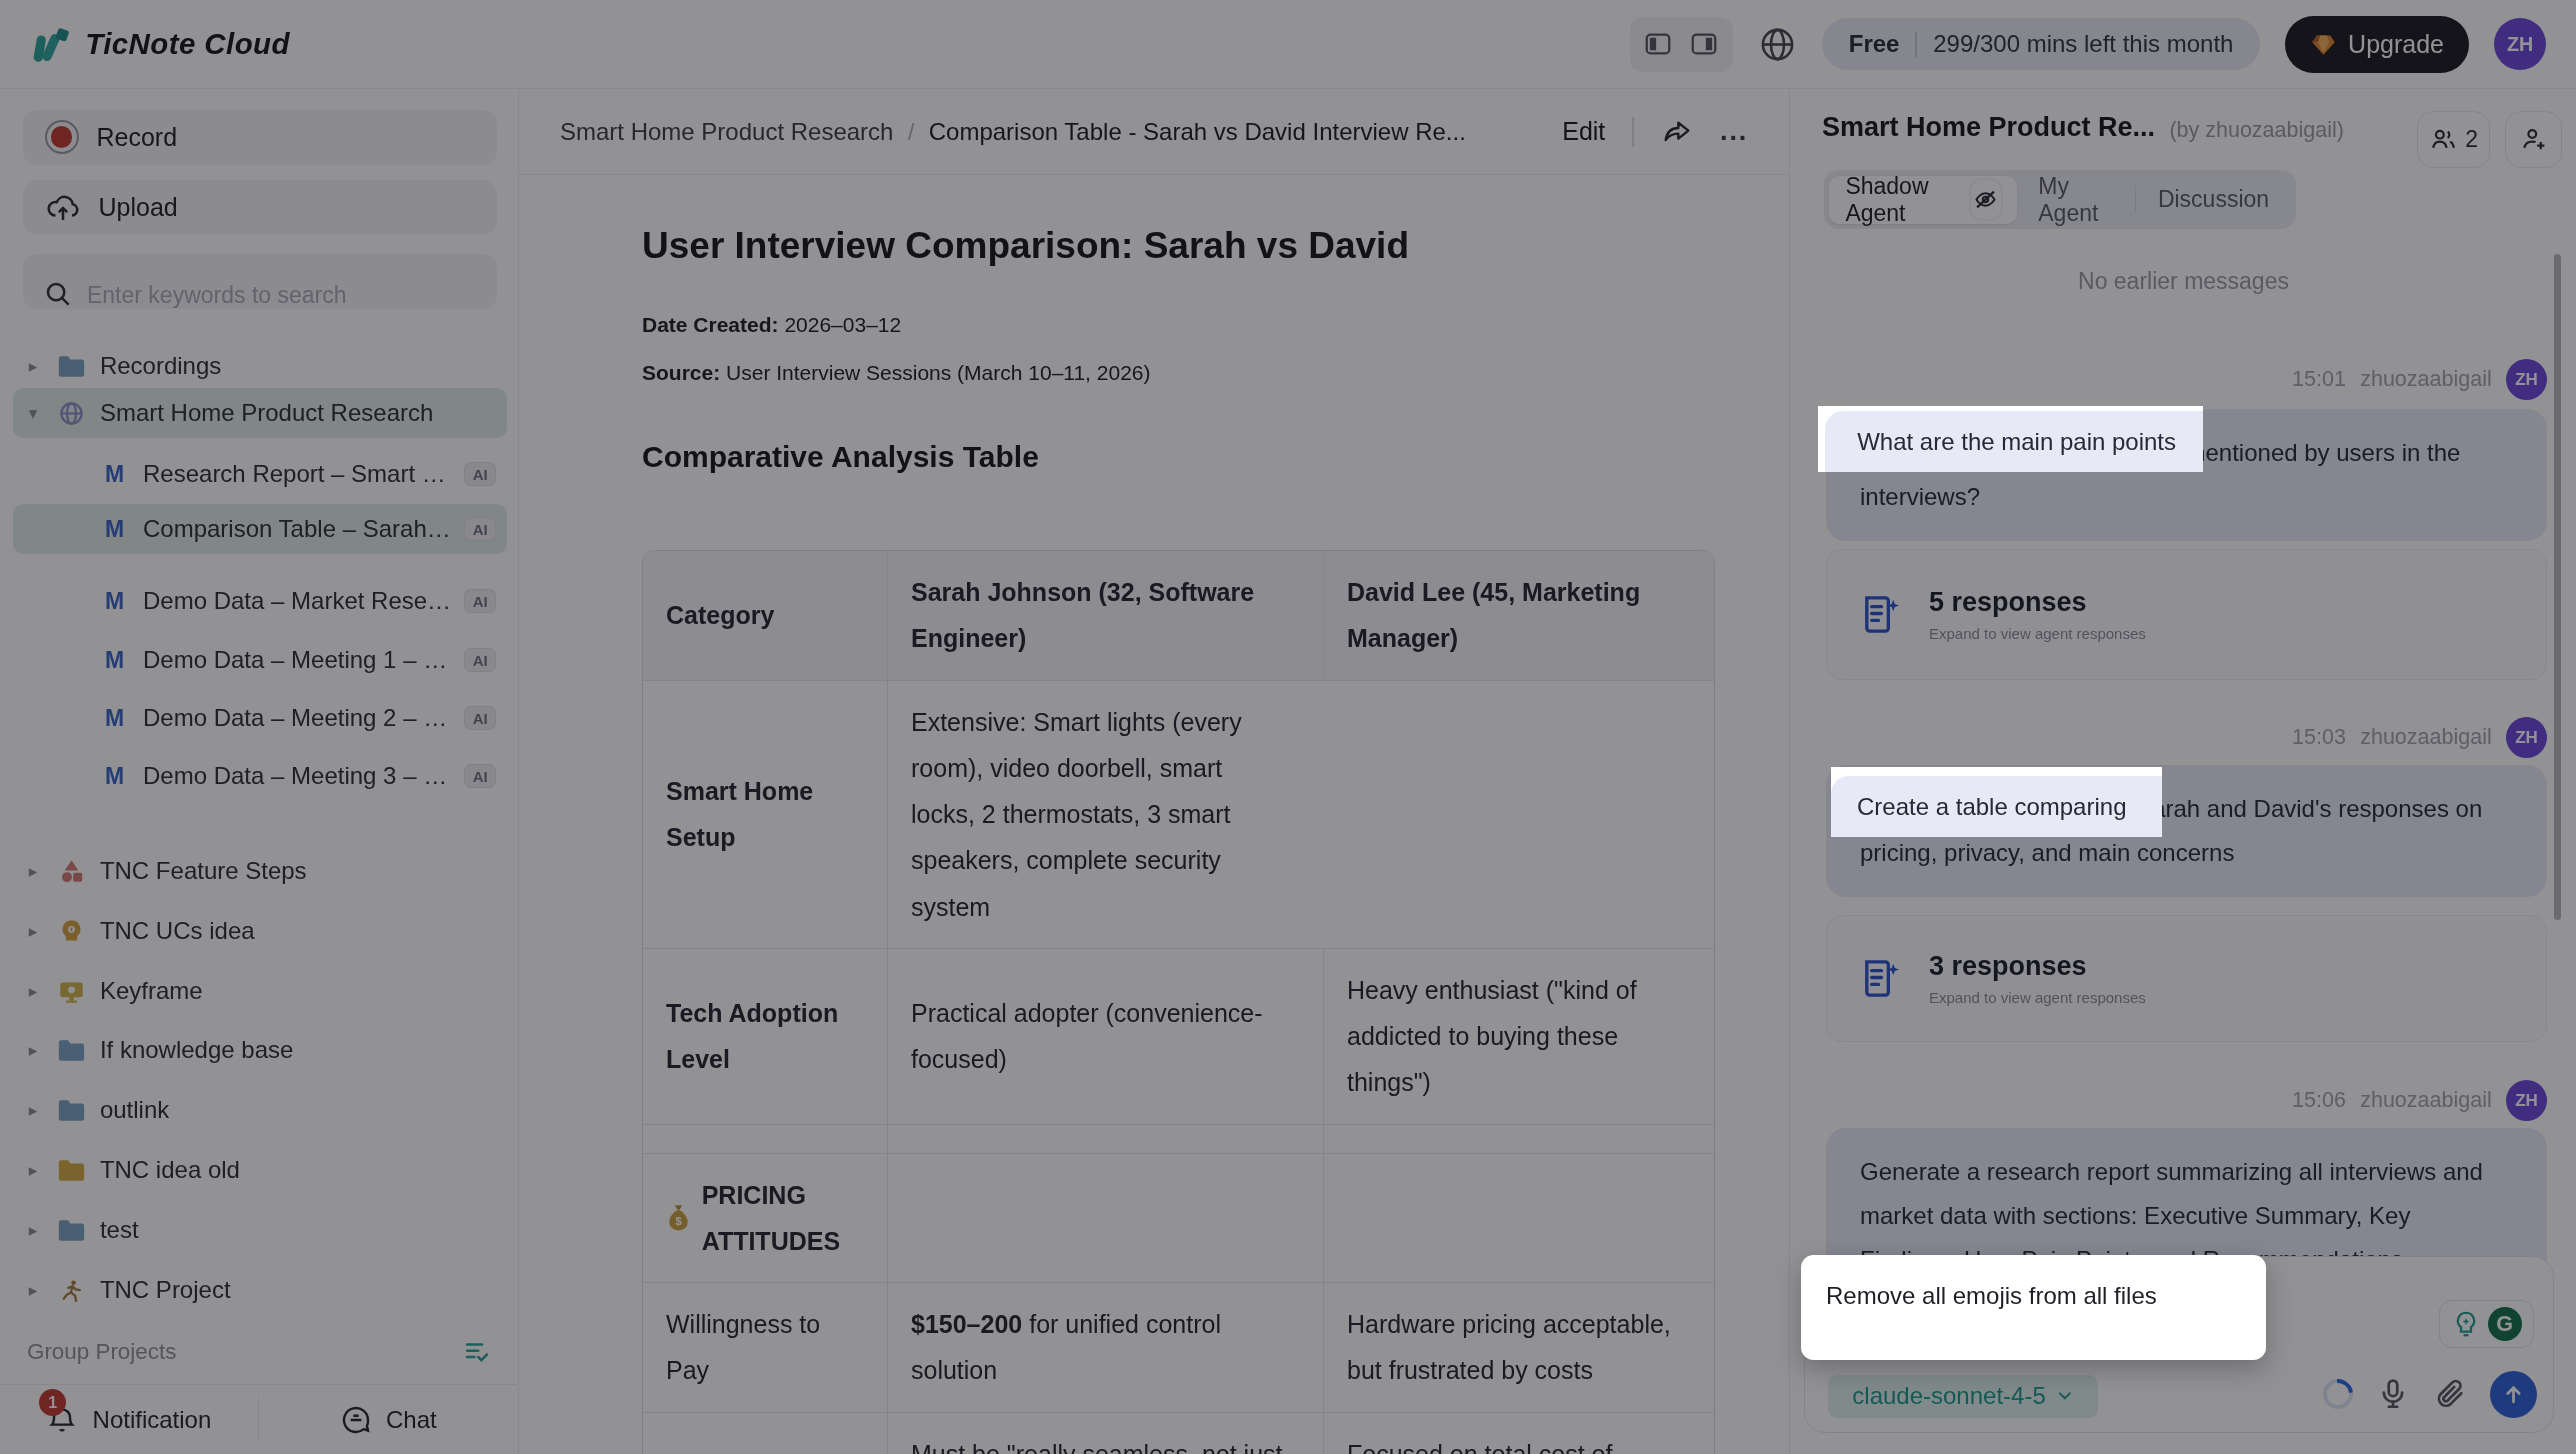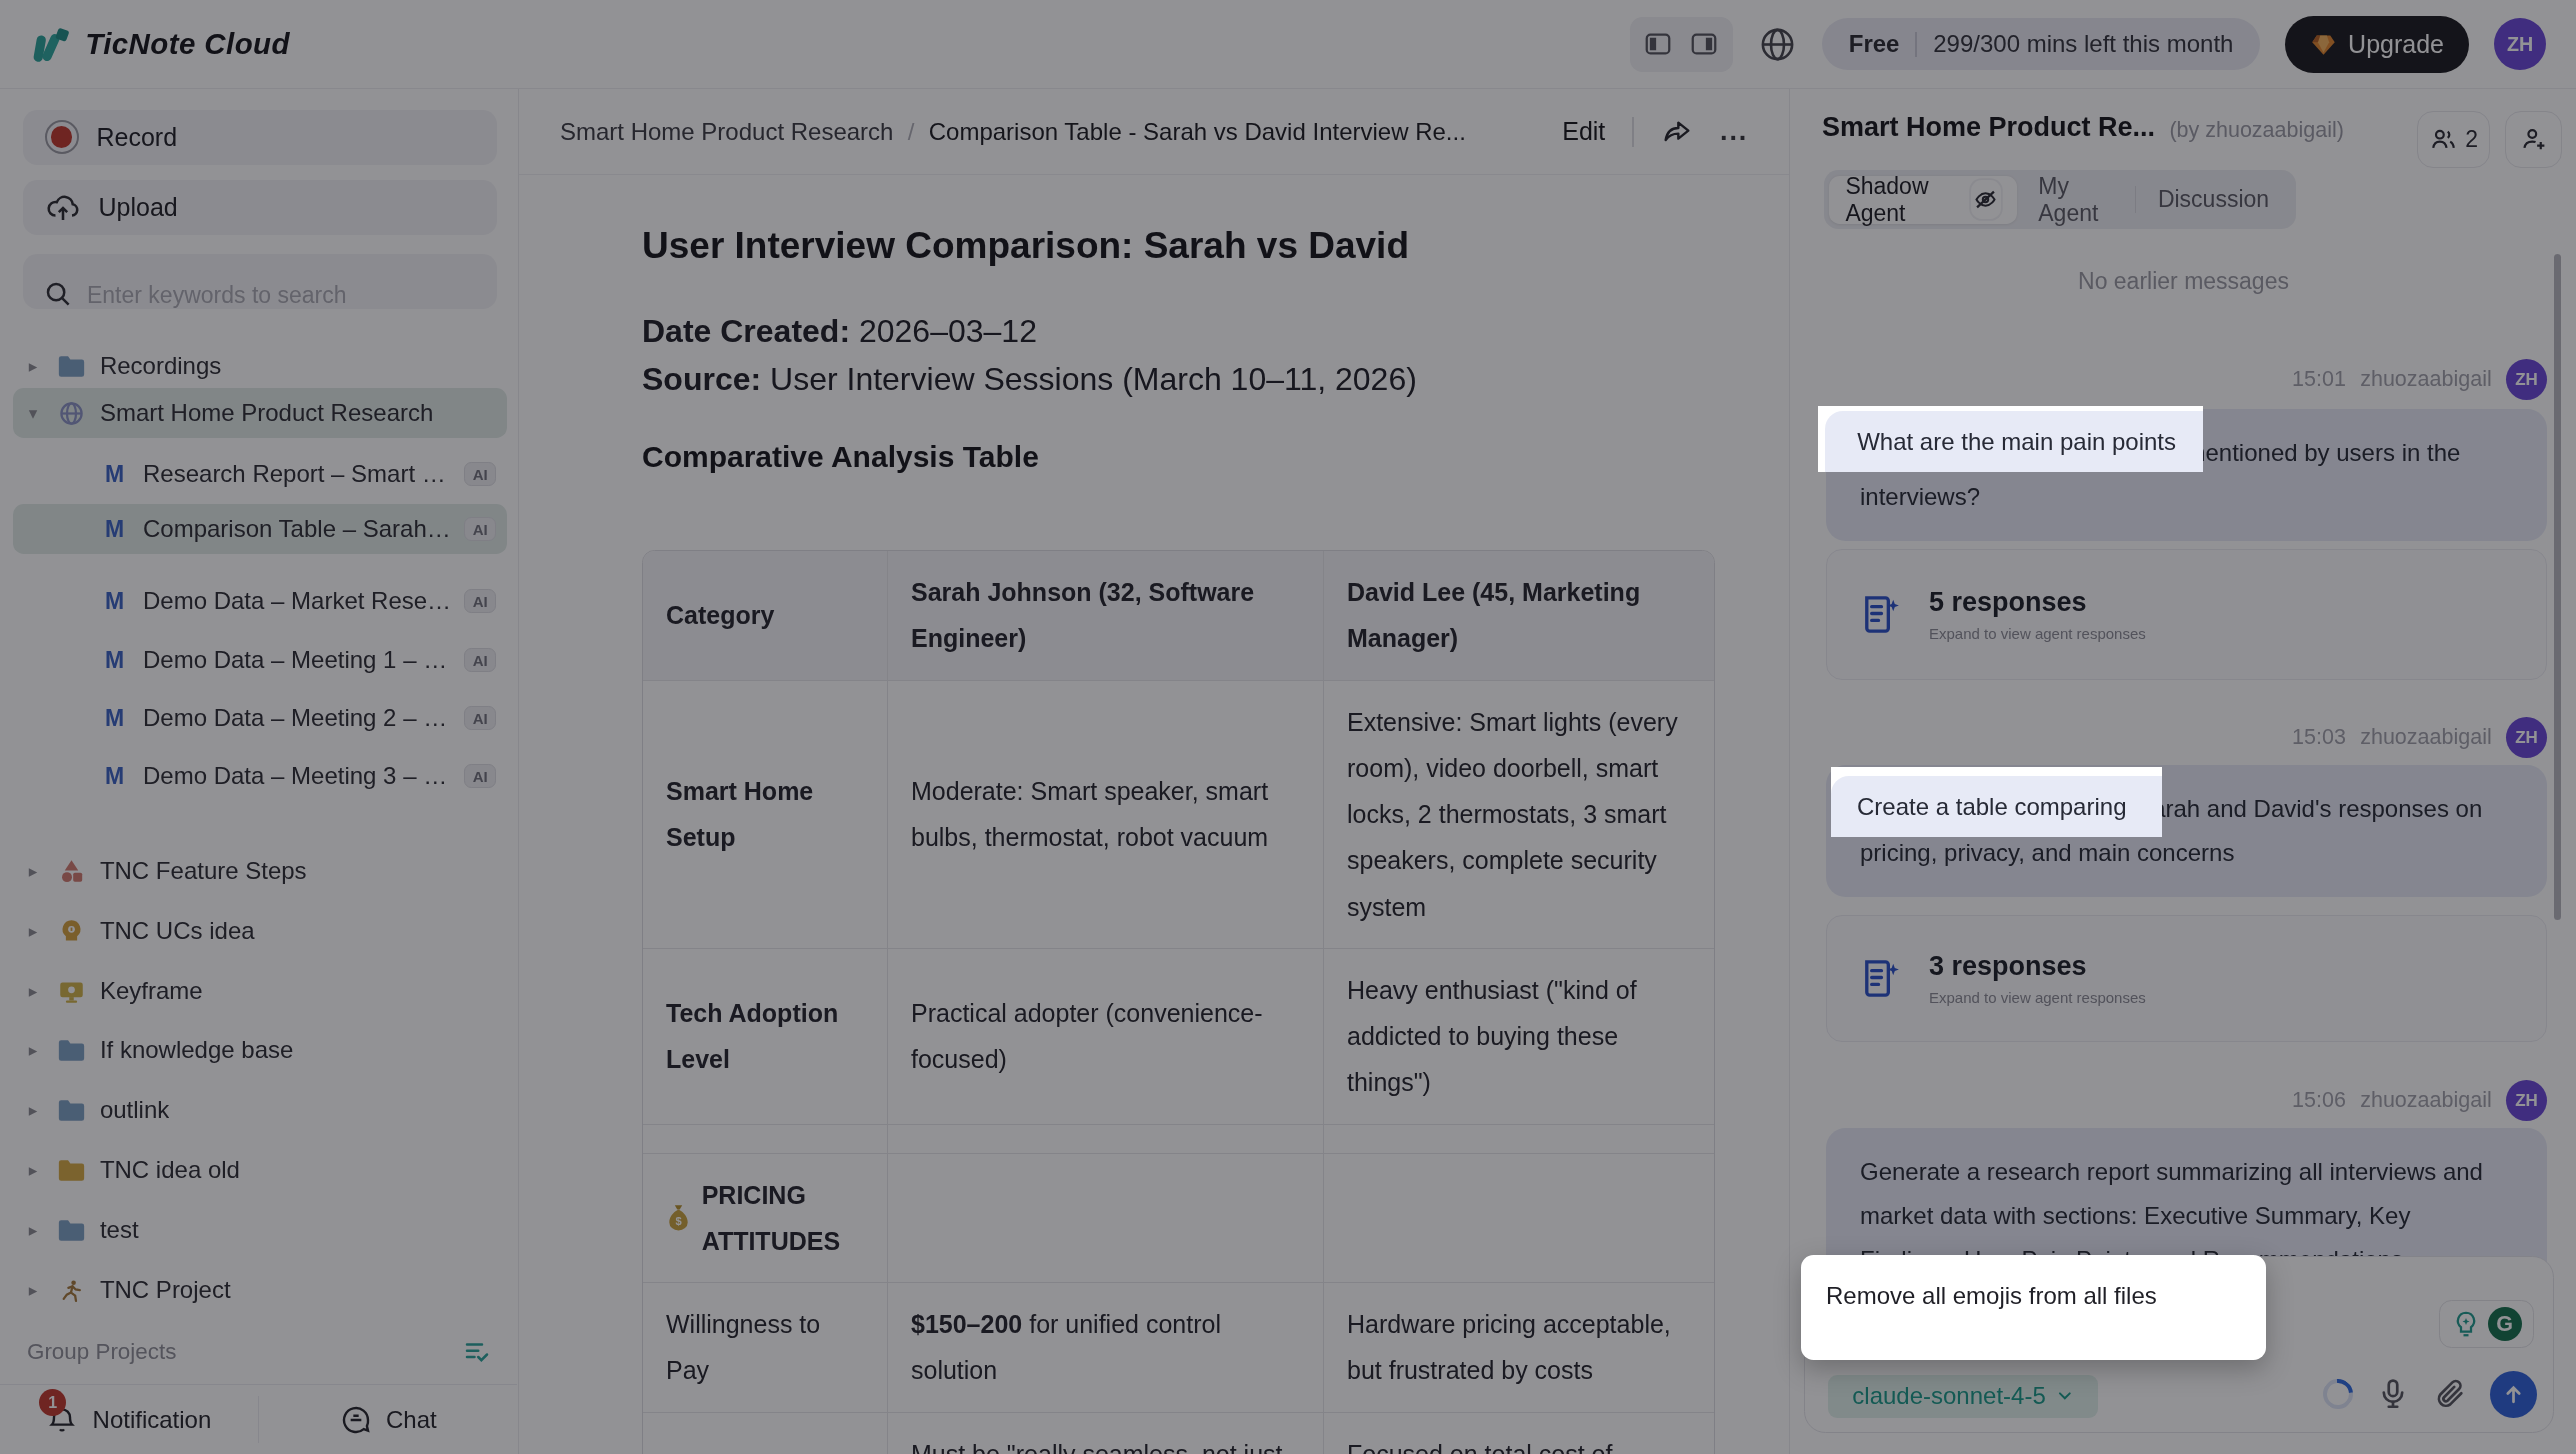--- a/index.html
+++ b/index.html
@@ -59,21 +59,21 @@
                display:flex; align-items:center; padding:0 41px; font-size:24px; }
   .crumb-parent { color:#3c3c44; }
   .crumb-sep { color:#b0b0b8; margin:0 14.3px; }
   .crumb-cur { color:#1c1c22; white-space:nowrap; overflow:hidden; text-overflow:ellipsis; max-width:555px; }
   .crumb-actions { margin-left:auto; display:flex; align-items:center; gap:27px; }
   .edit-link { font-size:25px; color:#17171c; font-weight:500; }
   .ca-div { width:1.8px; height:30px; background:#dcdce2; }
   .dots { font-size:27px; color:#33333a; letter-spacing:1.8px; font-weight:700; }
 
   .doc-title { position:absolute; left:123px; top:136px; font-size:37px; font-weight:700; color:#17171c; }
-  .doc-line { position:absolute; left:123px; font-size:32px; color:#202028; }
+  .doc-line { position:absolute; left:123px; font-size:21px; color:#202028; }
   .doc-line b { font-weight:700; }
   .doc-h2 { position:absolute; left:123px; top:351px; font-size:30px; font-weight:700; color:#17171c; }
 
   .dtable { position:absolute; left:123px; top:461px; width:1073px; border:1.8px solid #dcdce2; border-radius:12.5px; overflow:hidden; background:#fff; }
   .trw { display:flex; border-bottom:1.8px solid #e6e6ea; }
   .trw:last-child { border-bottom:none; }
   .tc { padding:18px 23px; font-size:25px; line-height:1.85; color:#26262e; display:flex; flex-direction:column; justify-content:center;
         border-right:1.8px solid #e6e6ea; }
   .tc.c1 { width:245px; flex:none; }
   .tc.c2 { width:436px; flex:none; }
@@ -411,21 +411,20 @@
     <div class="doc-h2">Comparative Analysis Table</div>
 
     <div class="dtable">
       <div class="trw hd" style="min-height:111px">
         <div class="tc c1">Category</div>
         <div class="tc c2">Sarah Johnson (32, Software Engineer)</div>
         <div class="tc c3">David Lee (45, Marketing Manager)</div>
       </div>
       <div class="trw" style="min-height:236px">
         <div class="tc c1 b">Smart Home Setup</div>
-        <div class="tc c2">Moderate: Smart speaker, smart bulbs, thermostat, robot vacuum</div>
         <div class="tc c3">Extensive: Smart lights (every room), video doorbell, smart locks, 2 thermostats, 3 smart speakers, complete security system</div>
       </div>
       <div class="trw" style="min-height:165px">
         <div class="tc c1 b">Tech Adoption Level</div>
         <div class="tc c2">Practical adopter (convenience-focused)</div>
         <div class="tc c3">Heavy enthusiast ("kind of addicted to buying these things")</div>
       </div>
       <div class="trw" style="min-height:29px">
         <div class="tc c1" style="padding:0 23px"></div>
         <div class="tc c2" style="padding:0 23px"></div>

